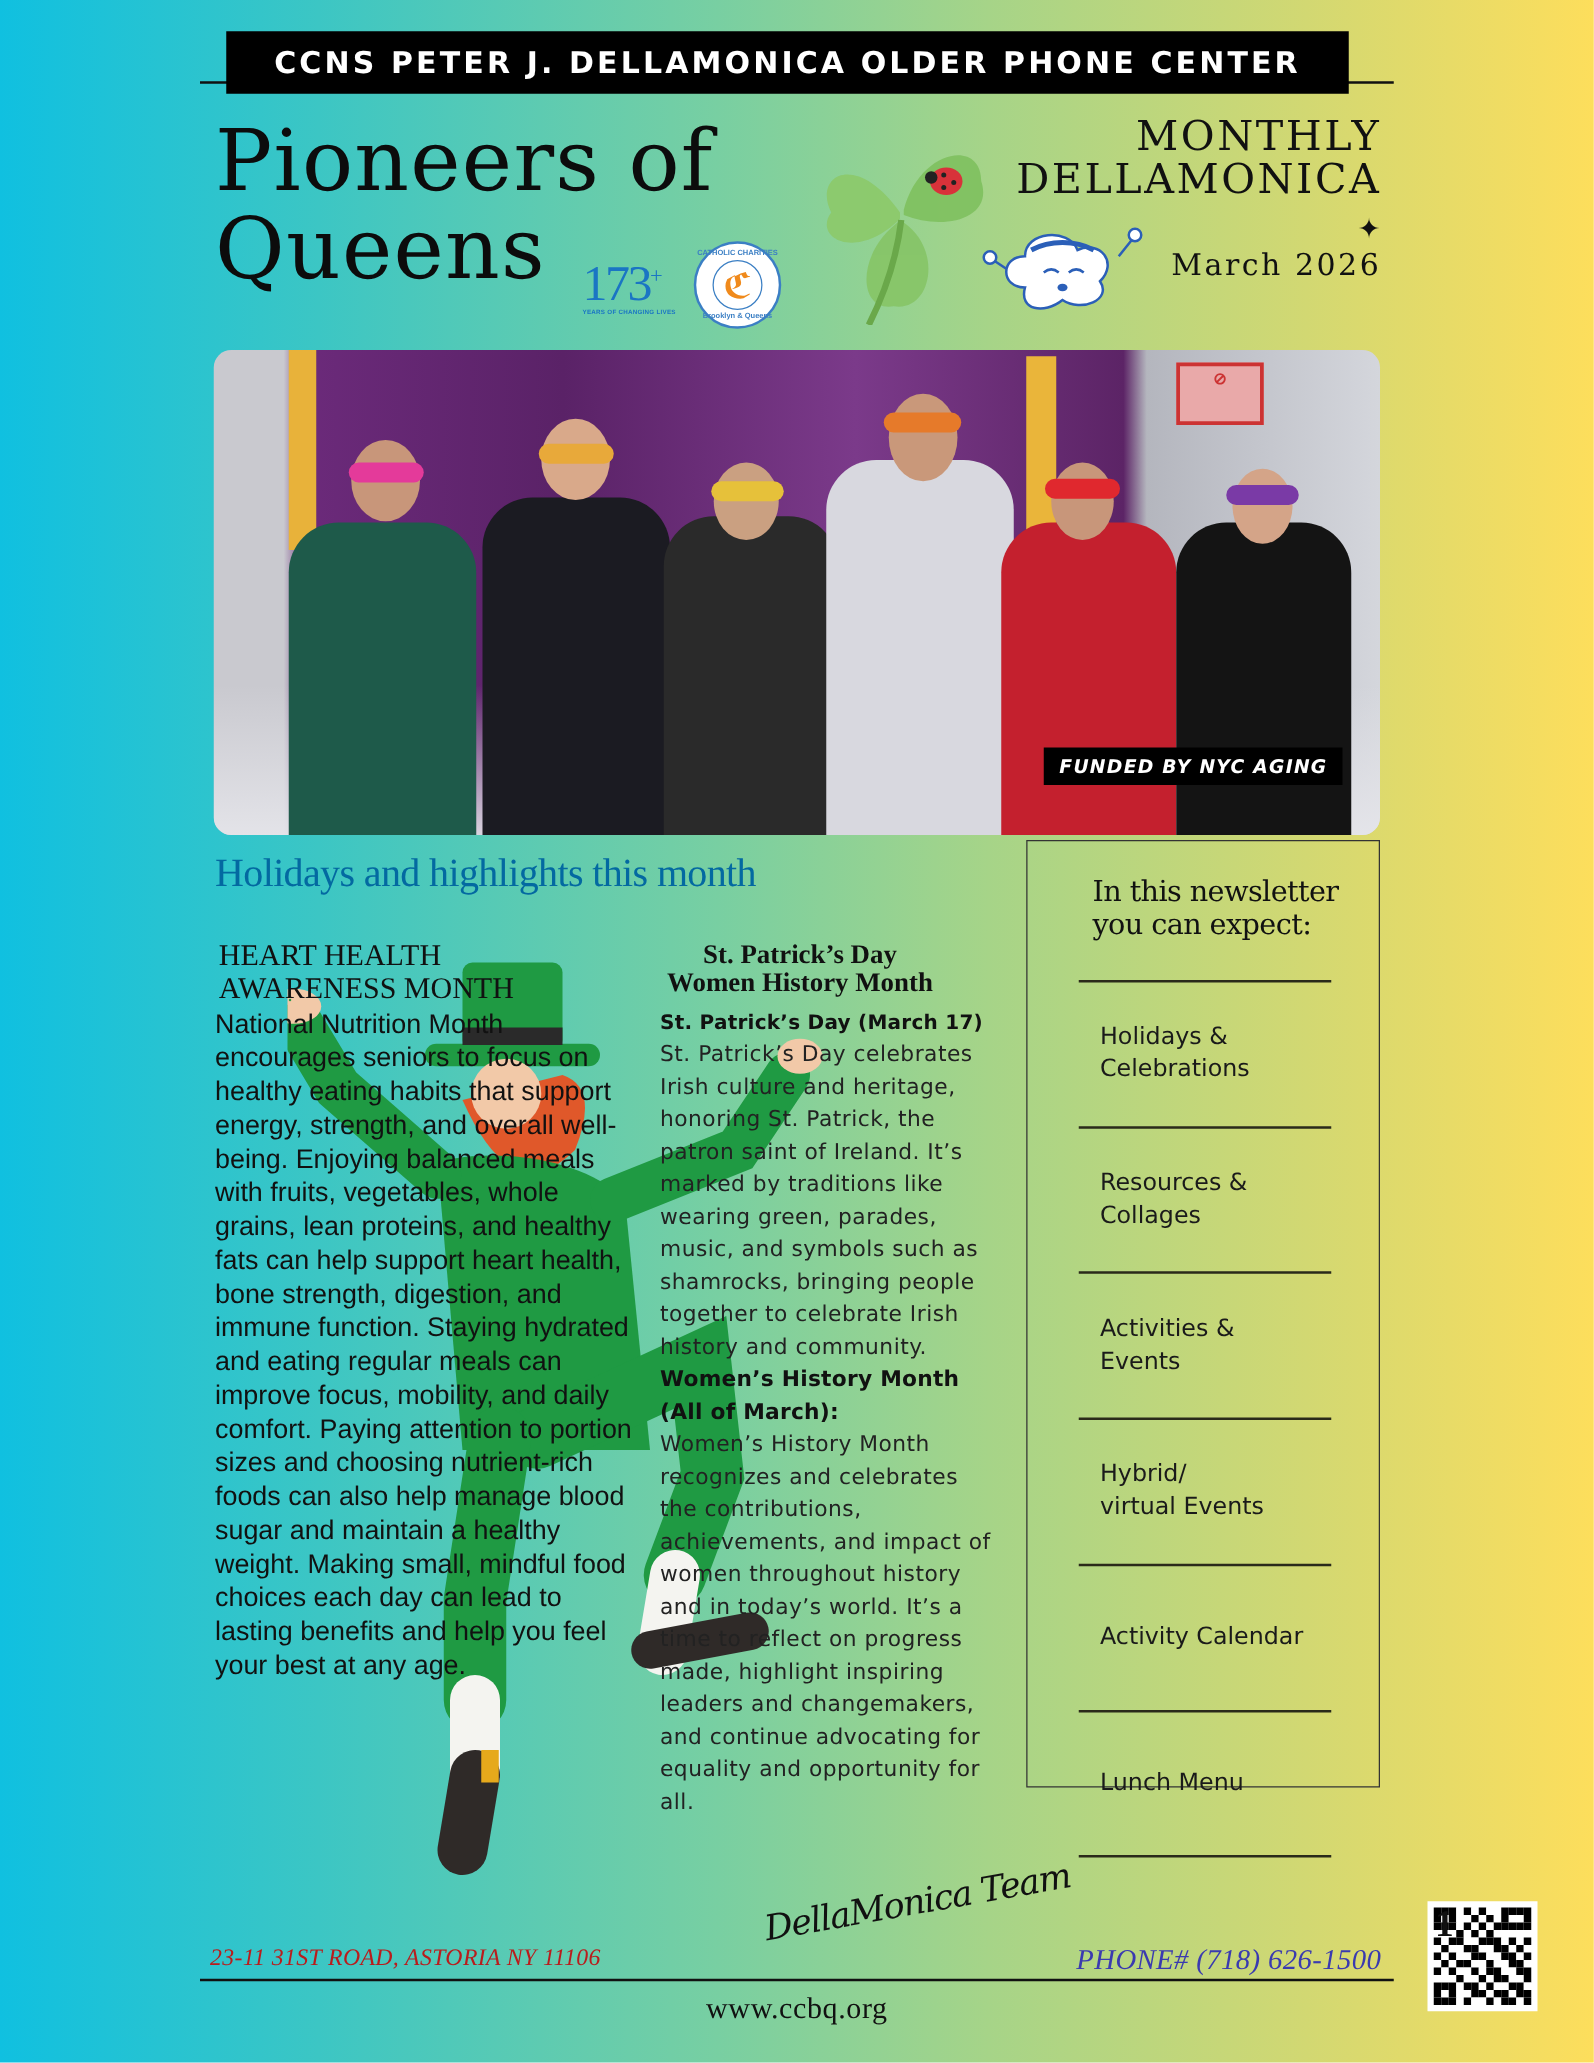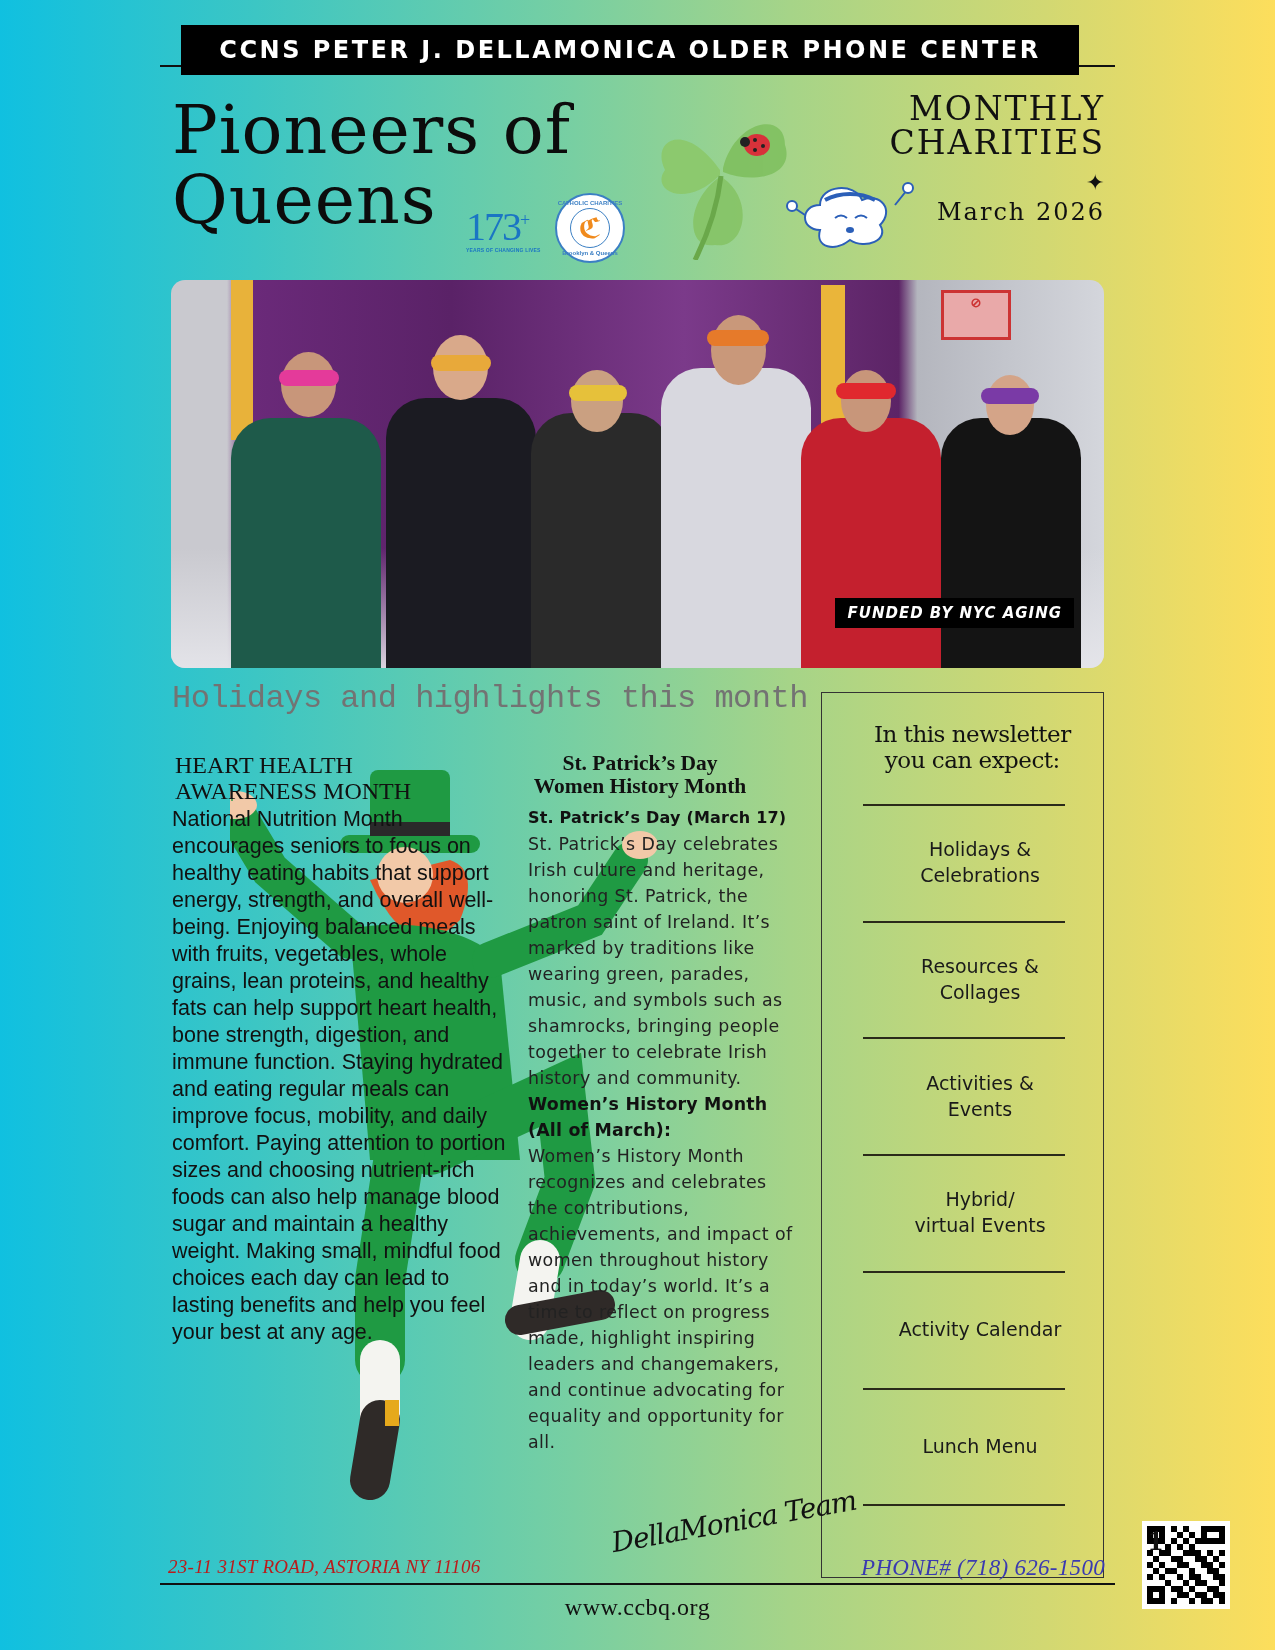--- a/index.html
+++ b/index.html
@@ -59,21 +59,21 @@
   .photo .head { position:absolute; border-radius:50%; background:#c8967a; }
   .photo .mask { position:absolute; height:16px; border-radius:8px; }
   .funded-badge {
     right: 30px; bottom: 40px; background: #000; color: #fff; font-family: "DejaVu Sans", sans-serif;
     font-weight: bold; font-style: italic; font-size: 15px; letter-spacing: 1px;
     padding: 6px 12px; position: absolute;
   }
 
   
   .section-heading {
-    left: 172px; top: 680px; font-family: Liberation Mono, monospace; font-size: 32px; letter-spacing: -0.5px; color: #737373;
+    left: 172px; top: 680px; font-family: Liberation Serif, serif; font-size: 32px; letter-spacing: -0.5px; color: #0369a1;
   }
 
   
   .lep { left: 230px; top: 760px; width: 460px; height: 760px; }
 
   
   .heart-title {
     left: 175px; top: 752px; font-family: "Liberation Serif", serif; font-size: 24px; line-height: 26px;
     letter-spacing: 0px; color: #111;
   }
@@ -88,21 +88,21 @@
     font-weight: bold; font-size: 21.5px; line-height: 23px; color: #111;
   }
   .mid-body {
     left: 528px; top: 805px; width: 270px; font-family: "DejaVu Sans", sans-serif; font-size: 17.4px;
     line-height: 26px; color: #222; letter-spacing: 0.4px;
   }
   .mid-body .h { font-weight: bold; color: #111; letter-spacing: 0.2px; }
   .mid-body .h.small { font-size: 16px; }
 
   
-  .toc-box { left: 821px; top: 692px; width: 283px; height: 886px; border: 1.5px solid #333; text-align: center; }
+  .toc-box { left: 821px; top: 672px; width: 283px; height: 758px; border: 1.5px solid #333; }
   .toc-title {
     position: absolute; left: 52px; top: 28px; font-family: "DejaVu Serif", serif; font-size: 23px; line-height: 26px;
     letter-spacing: -0.5px; color: #111;
   }
   .toc-rule { position: absolute; left: 41px; width: 202px; height: 2px; background: #2a2a1a; }
   .toc-item {
     position: absolute; left: 58px; width: 200px; font-family: "DejaVu Sans", sans-serif; font-size: 19px;
     line-height: 26px; color: #1a1a1a;
   }
 
@@ -175,21 +175,21 @@
   <path d="M45 30 C60 22, 80 22, 95 30" stroke="#2b5fb8" stroke-width="4" fill="none"></path>
   <path d="M55 48 q6 -5 12 0 M75 48 q6 -5 12 0" stroke="#2b5fb8" stroke-width="2" fill="none"></path>
   <ellipse cx="70" cy="60" rx="4" ry="3" fill="#2b5fb8"></ellipse>
   <path d="M25 45 l-12 -8 M115 35 l12 -15" stroke="#2b5fb8" stroke-width="2"></path>
   <circle cx="12" cy="36" r="5" fill="#fff" stroke="#2b5fb8" stroke-width="2"></circle>
   <circle cx="128" cy="18" r="5" fill="#fff" stroke="#2b5fb8" stroke-width="2"></circle>
 </svg>
 
 <div class="abs newsletter-label">
   <div>MONTHLY</div>
-  <div>CHARITIES</div>
+  <div>DELLAMONICA</div>
 </div>
 <div class="abs sparkle">✦</div>
 <div class="abs issue-date">March 2026</div>
 
 <div class="abs photo">
   <div style="position:absolute;left:60px;top:0;width:22px;height:160px;background:#e8b23a;"></div>
   <div style="position:absolute;left:650px;top:5px;width:24px;height:170px;background:#eab53a;"></div>
   <div style="position:absolute;left:770px;top:10px;width:70px;height:50px;background:#e9a9a9;border:3px solid #c33;color:#c33;font-size:13px;font-weight:bold;text-align:center;line-height:20px;">⊘</div>
   <div class="floor"></div>
   <div class="person" style="left:60px;width:150px;height:250px;background:#1e5a4a;"></div>

